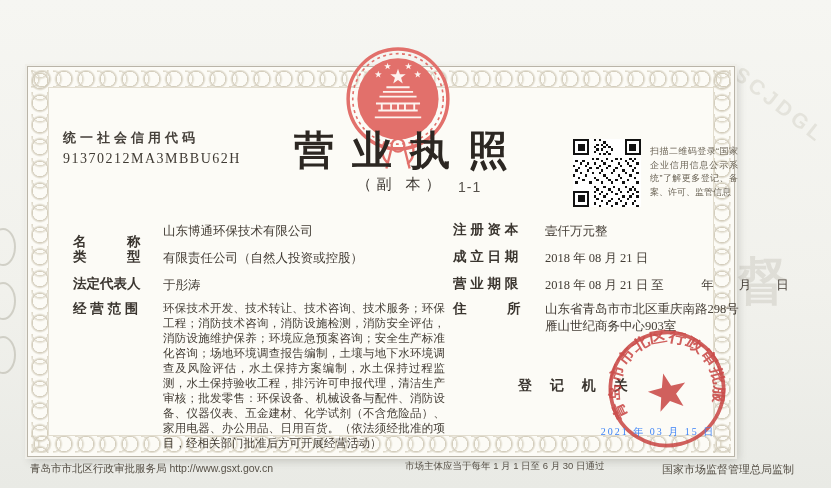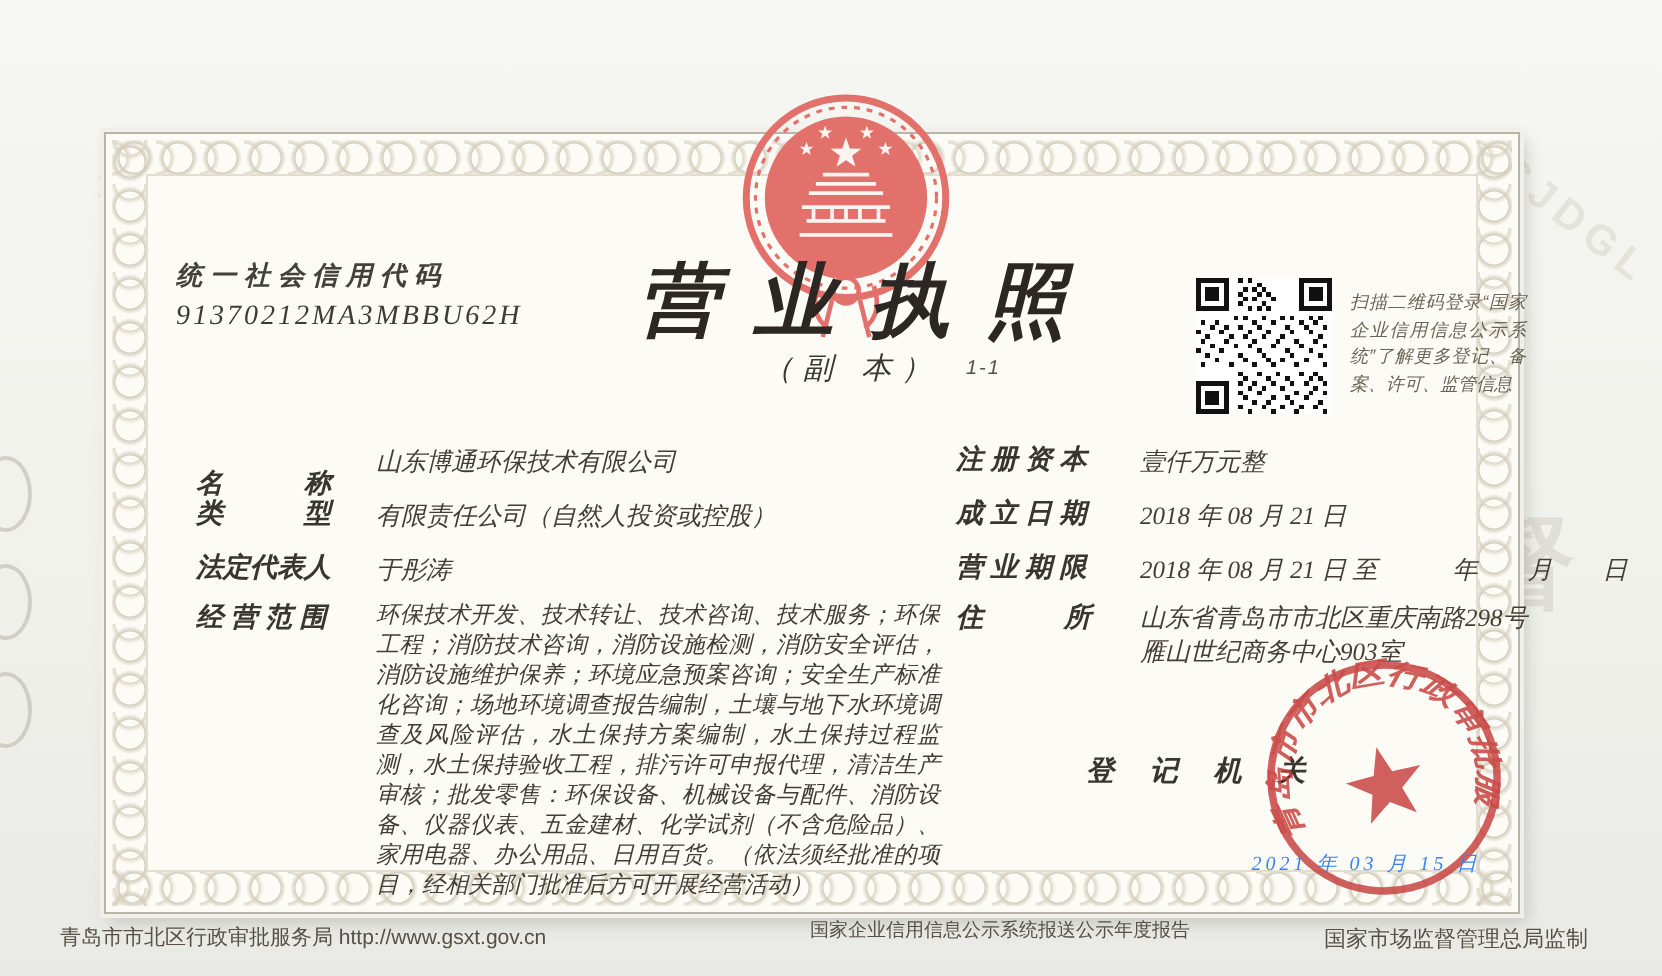--- a/index.html
+++ b/index.html
@@ -8,24 +8,23 @@
     background:linear-gradient(180deg,#f6f6f2 0%,#f1f1ec 60%,#e9eae5 100%);
     font-family:"Liberation Sans", sans-serif;
     color:#3b352e;
   }
   .wm{position:absolute;color:rgba(165,158,140,.20);font-weight:bold;pointer-events:none;white-space:nowrap;}
   .wm-big{position:absolute;color:rgba(150,145,128,.20);font-size:50px;letter-spacing:38px;font-weight:bold;pointer-events:none;white-space:nowrap;}
   .edge-arc{position:absolute;left:-10px;width:22px;height:34px;border:2px solid rgba(150,145,130,.35);border-radius:50%;}
 
   
   .cert{
-    position:absolute;left:52px;top:66px;width:706px;height:389px;
+    position:absolute;left:27px;top:66px;width:706px;height:389px;
     background:#fcfbf6;border:1px solid #b9b4a8;
     box-shadow:0 0 0 2px #f0efe9, 3px 4px 8px rgba(80,78,70,.25);
-    font-style:italic;
   }
   .scallop{position:absolute;pointer-events:none;}
   .sc-t,.sc-b{left:3px;right:3px;height:18px;
     background-image:
       radial-gradient(circle at 11px 9px, rgba(0,0,0,0) 7px, #d3cdbc 7.5px, rgba(0,0,0,0) 10px),
       radial-gradient(circle at 0px 9px, rgba(0,0,0,0) 7px, #ddd8c9 7.5px, rgba(0,0,0,0) 10px);
     background-size:22px 18px;background-repeat:repeat-x;}
   .sc-t{top:3px;} .sc-b{bottom:3px;}
   .sc-l,.sc-r{top:3px;bottom:3px;width:18px;
     background-image:
@@ -36,21 +35,21 @@
   .inner-line{position:absolute;left:20px;top:20px;right:20px;bottom:20px;border:1px solid #e2ddcf;pointer-events:none;}
 
   .abs{position:absolute;}
   .emblem{left:312px;top:-24px;width:116px;height:128px;}
 
   .code-label{left:35px;top:62px;font-size:13px;font-weight:bold;letter-spacing:4px;color:#45403a;}
   .code-value{left:35px;top:84px;font-size:14px;font-family:"Liberation Serif", serif;letter-spacing:1.5px;color:#3f3a33;}
 
   .title{left:228px;top:56px;width:290px;text-align:center;font-size:40px;font-weight:bold;letter-spacing:18px;color:#2c2722;text-indent:18px;}
   .subtitle{left:228px;top:108px;width:290px;text-align:center;font-size:15px;letter-spacing:5px;color:#3c3731;}
-  .copynote{left:430px;top:112px;font-size:10px;color:#55504a;letter-spacing:1px;}
+  .copynote{left:430px;top:112px;font-size:14px;color:#55504a;letter-spacing:1px;}
 
   .qr{left:545px;top:72px;width:68px;height:68px;background:#fff;}
   .qr svg{width:100%;height:100%;}
   .qr-caption{left:622px;top:78px;width:88px;font-size:9px;line-height:13.5px;color:#6b6456;text-align:justify;}
 
   .row-label{font-size:13.5px;font-weight:bold;color:#3a352f;white-space:pre;}
   .row-value{font-size:12.5px;font-family:"Liberation Serif", serif;color:#433d35;}
   .scope-value{font-size:11.5px;line-height:15px;text-align:justify;}
 
   .reg-label{left:490px;top:310px;font-size:14px;font-weight:bold;letter-spacing:7px;color:#3a352f;}
@@ -178,15 +177,15 @@
         <textPath href="#sealArc" startOffset="0" textLength="212" lengthAdjust="spacingAndGlyphs">青岛市市北区行政审批服务局</textPath>
       </text>
     </svg>
   </div>
 
   <div class="abs reg-date">2021 年 03 月 15 日</div>
 </div>
 
 <div class="footer f-left">青岛市市北区行政审批服务局 http://www.gsxt.gov.cn</div>
 <div class="footer f-mid">
-  <div>国家企业信用信息公示系统报送公示年度报告</div>
+  <div>市场主体应当于每年 1 月 1 日至 6 月 30 日通过</div>
 </div>
 <div class="footer f-right">国家市场监督管理总局监制</div>
 
 </body></html>

